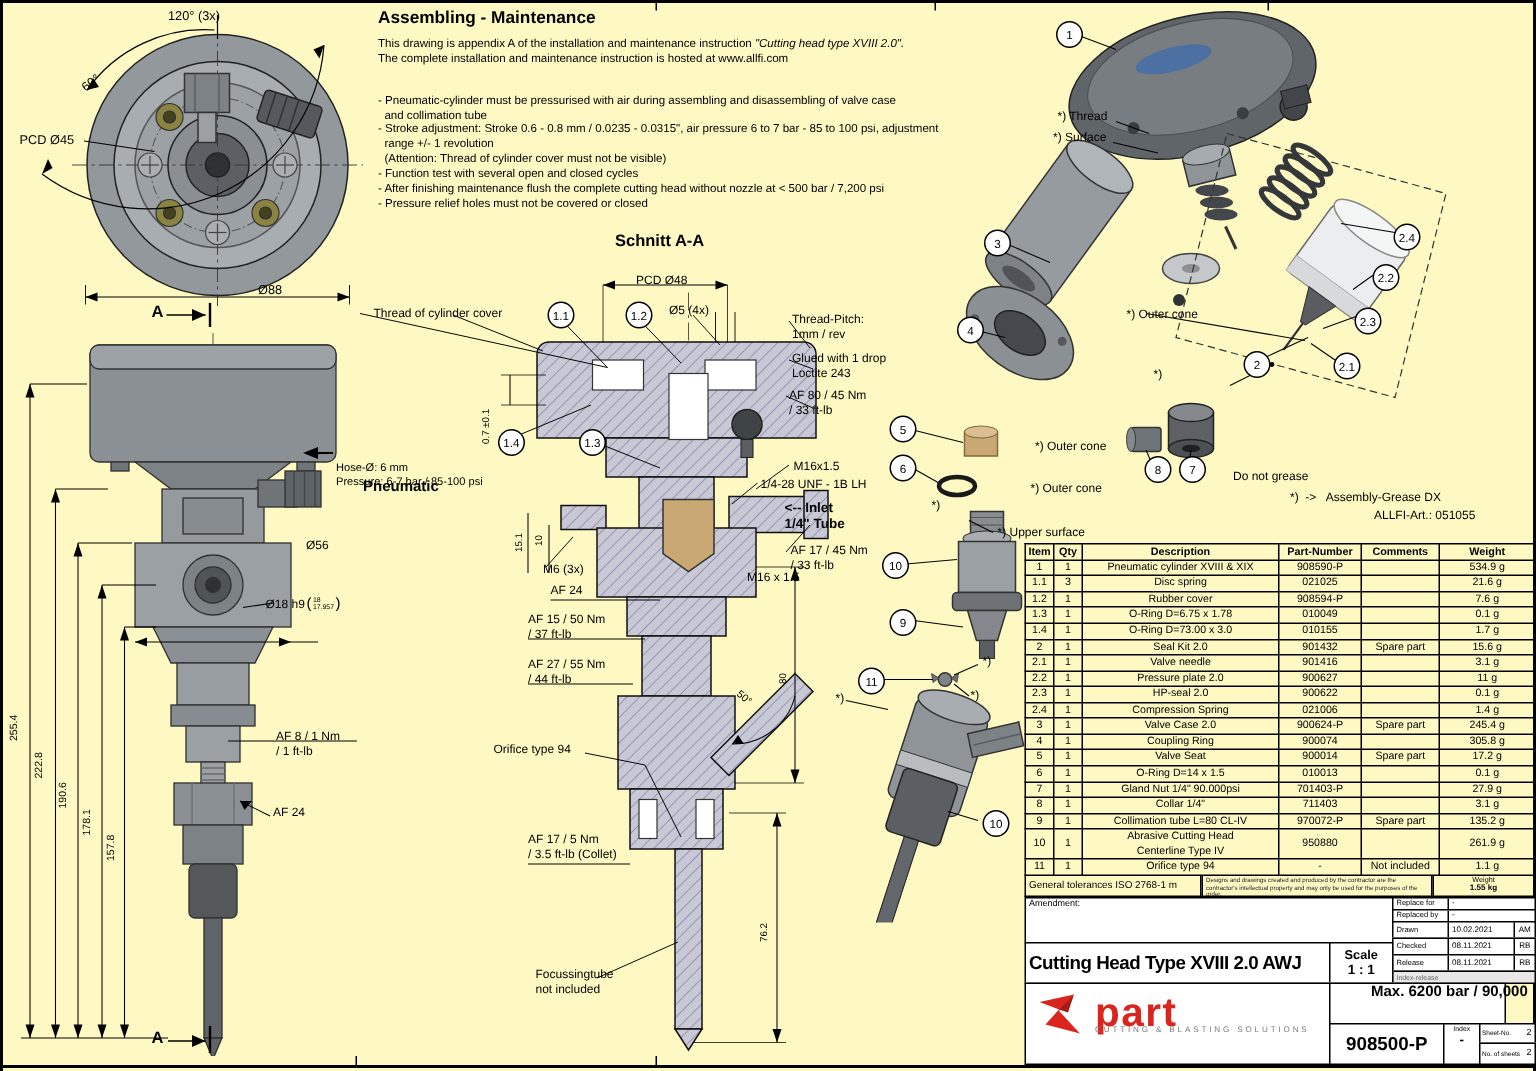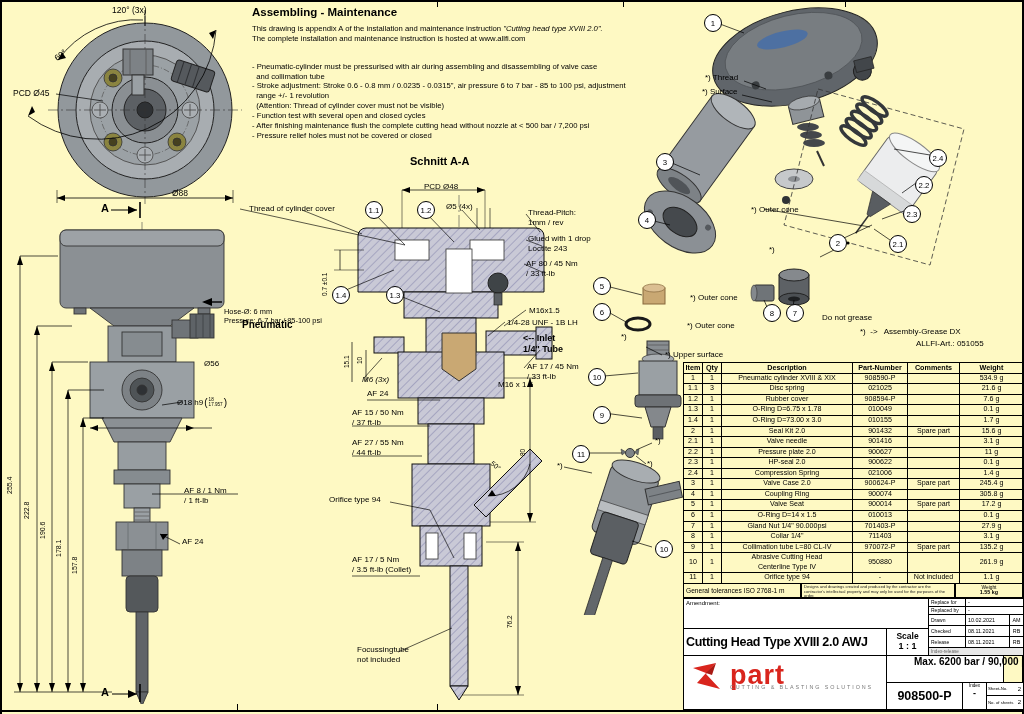--- a/index.html
+++ b/index.html
@@ -348,21 +348,21 @@
 / 33 ft-lb</div>
   <div class="lbl vert" style="left:321px;top:296px;font-size:6.5px;">0.7 ±0.1</div>
   <div class="lbl" style="left:529px;top:306px;font-size:8px;">M16x1.5</div>
   <div class="lbl" style="left:507px;top:318px;font-size:8px;">1/4-28 UNF - 1B LH</div>
   <div class="lbl b" style="left:523px;top:333px;font-size:9px;">&lt;-- Inlet
 1/4" Tube</div>
   <div class="lbl" style="left:527px;top:362px;font-size:8px;">AF 17 / 45 Nm
 / 33 ft-lb</div>
   <div class="lbl vert" style="left:343px;top:368px;font-size:6.5px;">15.1</div>
   <div class="lbl vert" style="left:356px;top:364px;font-size:6.5px;">10</div>
-  <div class="lbl" style="left:362px;top:375px;font-size:8px;font-style:italic;">M6 (3x)</div>
+  <div class="lbl" style="left:362px;top:375px;font-size:8px;">M6 (3x)</div>
   <div class="lbl" style="left:367px;top:389px;font-size:8px;">AF 24</div>
   <div class="lbl" style="left:474px;top:380px;font-size:8px;padding-left:24px;">M16 x 1.5</div>
   <div class="lbl" style="left:352px;top:408px;font-size:8px;">AF 15 / 50 Nm
 / 37 ft-lb</div>
   <div class="lbl" style="left:352px;top:438px;font-size:8px;">AF 27 / 55 Nm
 / 44 ft-lb</div>
   <div class="lbl vert" style="left:519px;top:456px;font-size:6.5px;">80</div>
   <div class="lbl" style="left:490px;top:462px;font-size:7px;transform:rotate(40deg);">50°</div>
   <div class="lbl" style="left:329px;top:495px;font-size:8px;">Orifice type 94</div>
   <div class="lbl" style="left:352px;top:555px;font-size:8px;">AF 17 / 5 Nm

